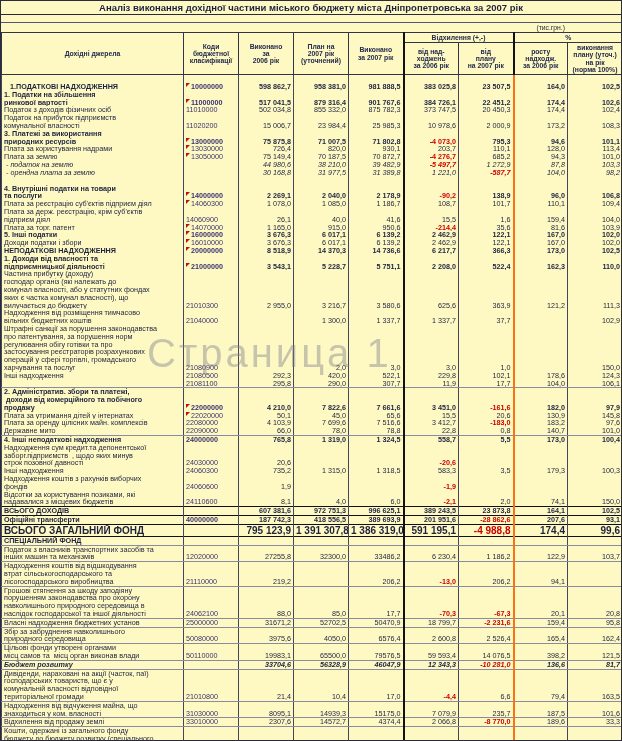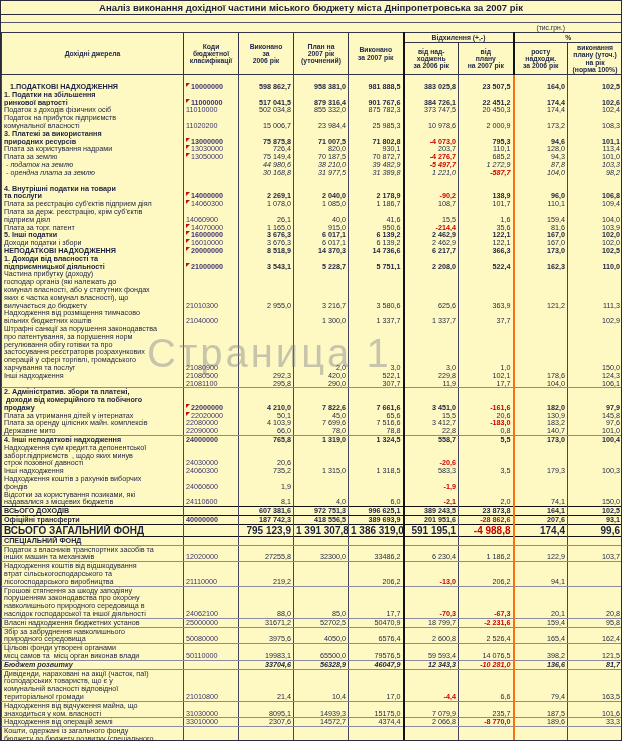--- a/index.html
+++ b/index.html
@@ -645,21 +645,21 @@
           <td class="code">31030000</td>
           <td class="num">8095,1</td>
           <td class="num">14939,3</td>
           <td class="num">15175,0</td>
           <td class="num">7 079,9</td>
           <td class="num">235,7</td>
           <td class="num">187,5</td>
           <td class="num">101,6</td>
         </tr>
         <tr class="f-r">
-          <td class="label">Надходження від операцій землі</td>
+          <td class="label">Відхилення від продажу землі</td>
           <td class="code">33010000</td>
           <td class="num">2307,6</td>
           <td class="num">14572,7</td>
           <td class="num">4374,4</td>
           <td class="num">2 066,8</td>
           <td class="num neg">-8 770,0</td>
           <td class="num">189,6</td>
           <td class="num">33,3</td>
         </tr>
         <tr>

